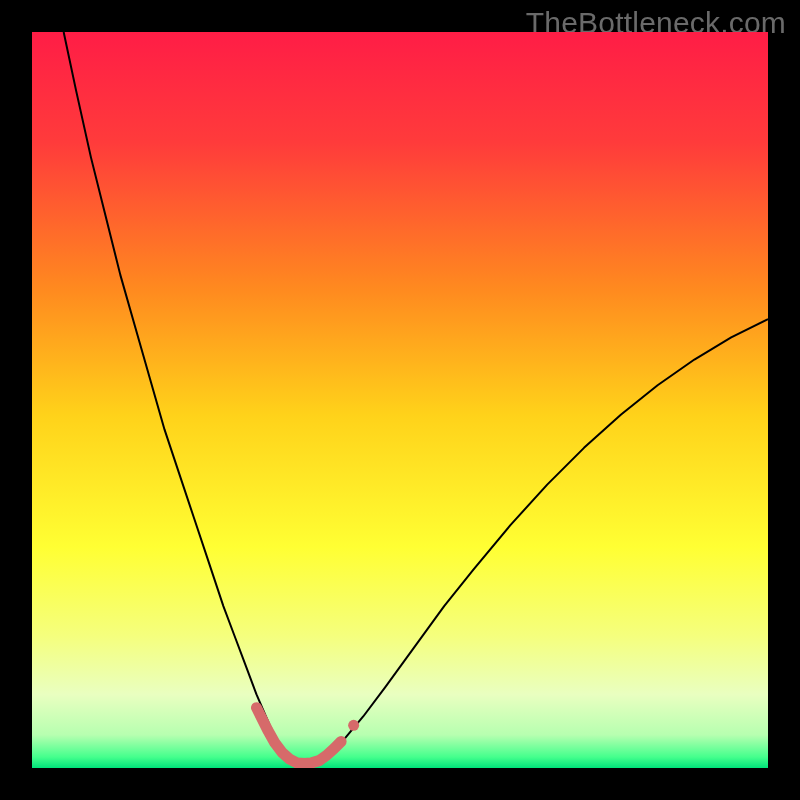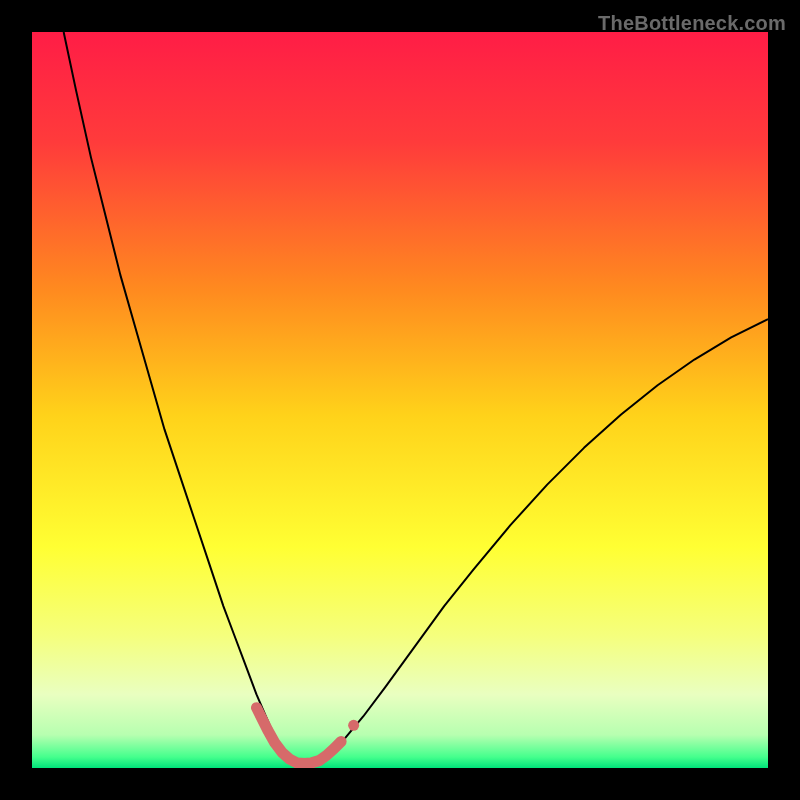--- a/index.html
+++ b/index.html
@@ -22,26 +22,26 @@
   .plot-area {
     position: absolute;
     left: 32px;
     top: 32px;
     width: 736px;
     height: 736px;
     
   }
   .watermark {
     position: absolute;
-    top: 12px;
+    top: 6px;
     right: 14px;
     color: #6a6a6a;
-    font-size: 20px;
+    font-size: 30px;
     letter-spacing: 0.2px;
-    font-weight: 700;
+    font-weight: 400;
     user-select: none;
   }
   svg { display: block; }
 </style>
 </head>
 <body>
 
 <div class="frame">
 
   <div class="watermark">TheBottleneck.com</div>

